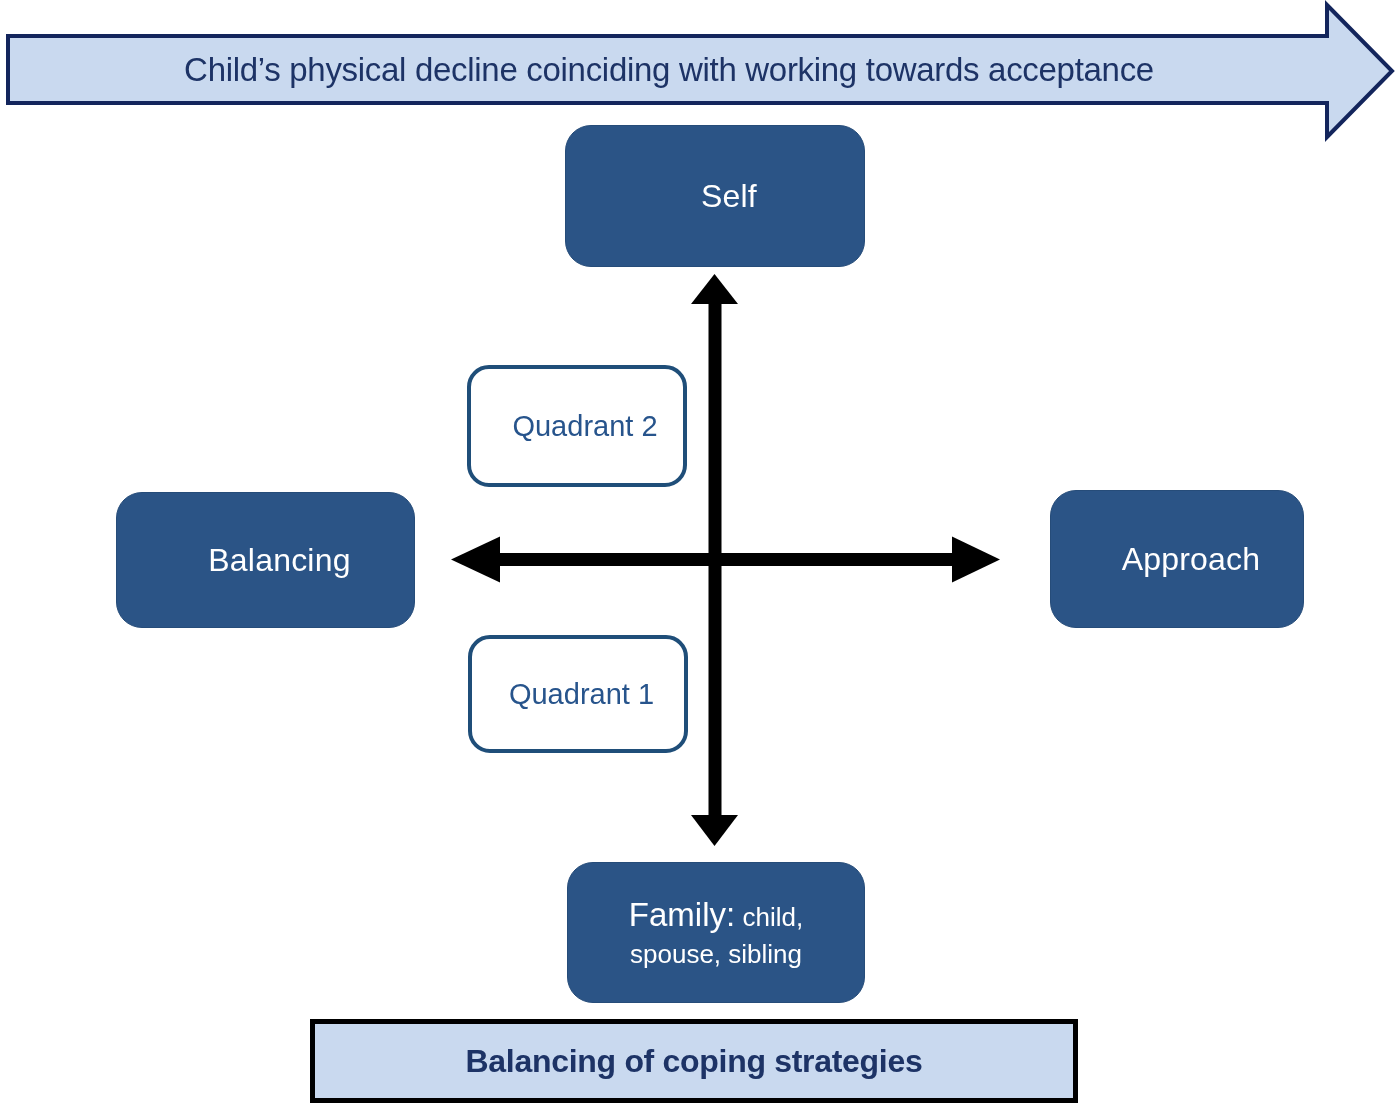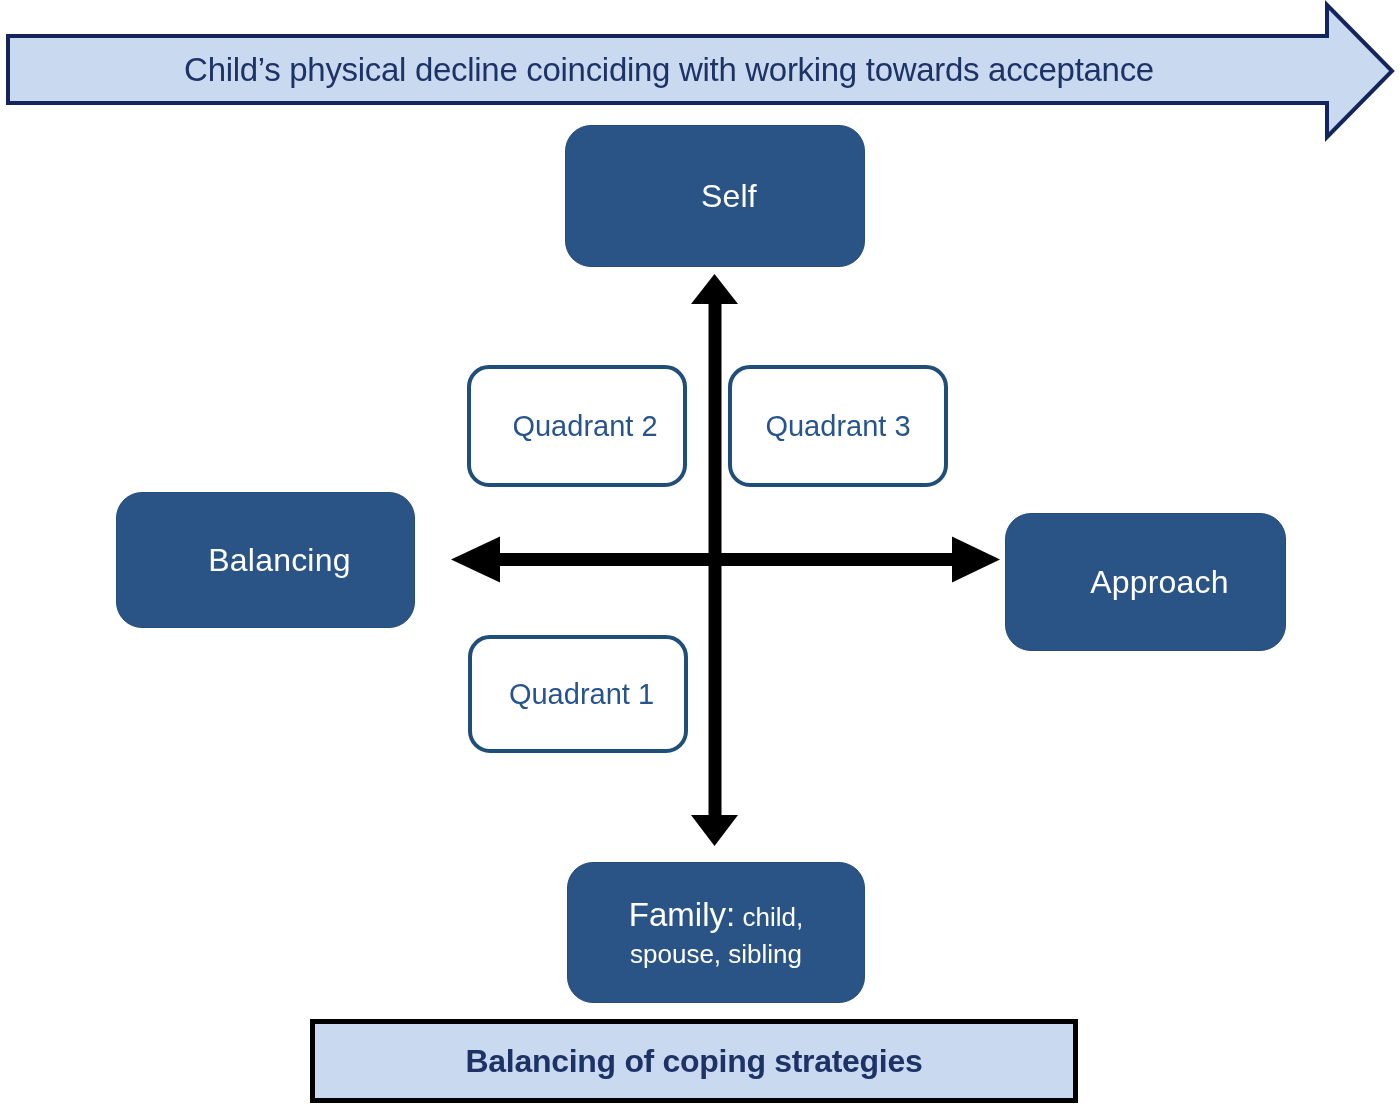--- a/index.html
+++ b/index.html
@@ -47,21 +47,21 @@
     box-sizing: border-box;
     padding-left: 28px;
   }
   .dark-box .box-label {
     font-size: 32px;
     font-weight: 500;
     letter-spacing: 0.2px;
   }
   .self-box      { left: 565px;  top: 125px; width: 300px; height: 142px; }
   .avoidance-box { left: 116px;  top: 492px; width: 299px; height: 136px; }
-  .approach-box  { left: 1005px; top: 490px; width: 281px; height: 138px; margin-top: 23px; }
+  .approach-box  { left: 1050px; top: 490px; width: 254px; height: 138px; }
   .family-box    { left: 567px;  top: 862px; width: 298px; height: 141px; padding: 0 28px; }
   .family-text {
     font-size: 26px;
     line-height: 1.35;
     font-weight: 400;
   }
   .family-text .fam-main {
     font-size: 33px;
     font-weight: 500;
   }
@@ -137,23 +137,20 @@
   <div class="dark-box family-box">
     <div class="family-text">
       <span class="fam-main">Family:</span>
       <span class="fam-detail">child, spouse, sibling</span>
     </div>
   </div>
 
   <div class="quad-box q2">
     <span>Quadrant 2</span>
   </div>
-  <div class="quad-box q3">
-    <span>Quadrant 3</span>
-  </div>
   <div class="quad-box q1">
     <span>Quadrant 1</span>
   </div>
 
   <div class="bottom-banner">
     <span>Balancing of coping strategies</span>
   </div>
 
 </div>
 

